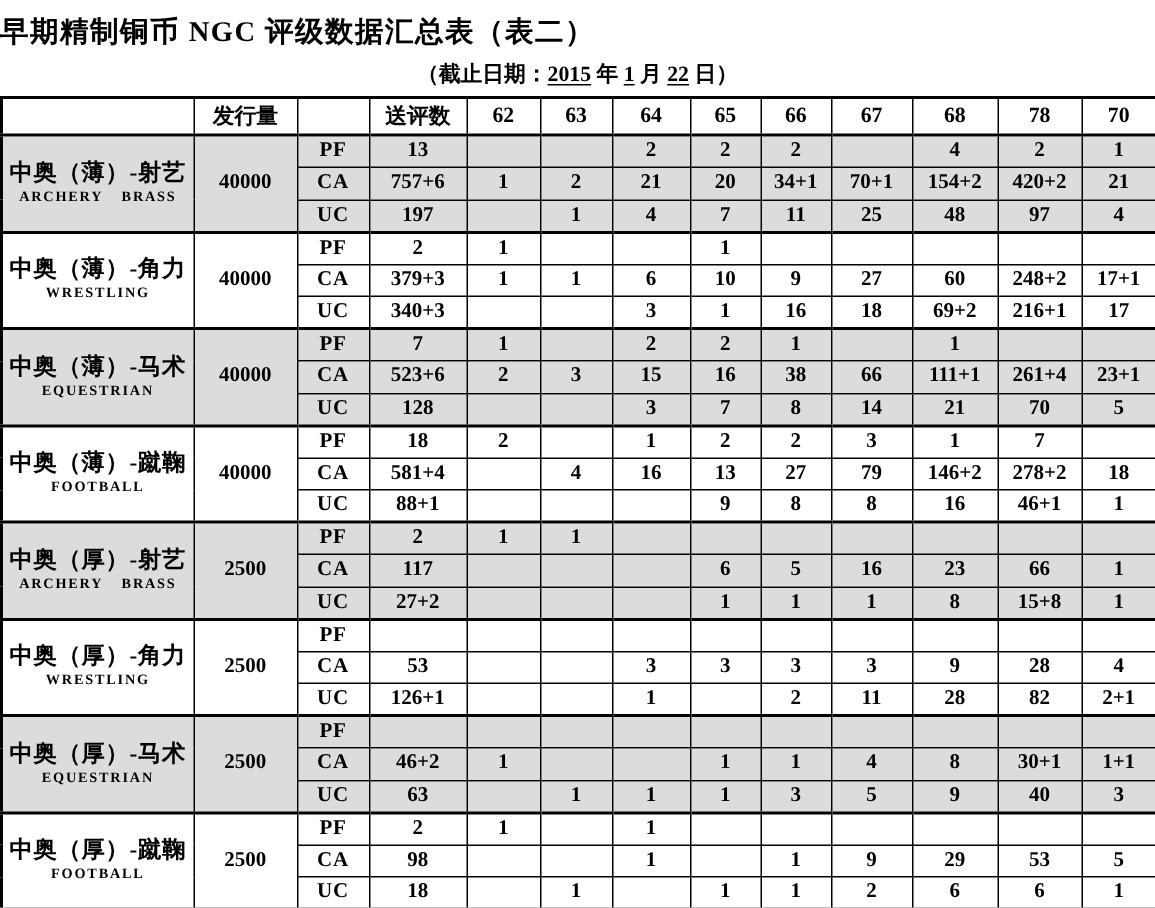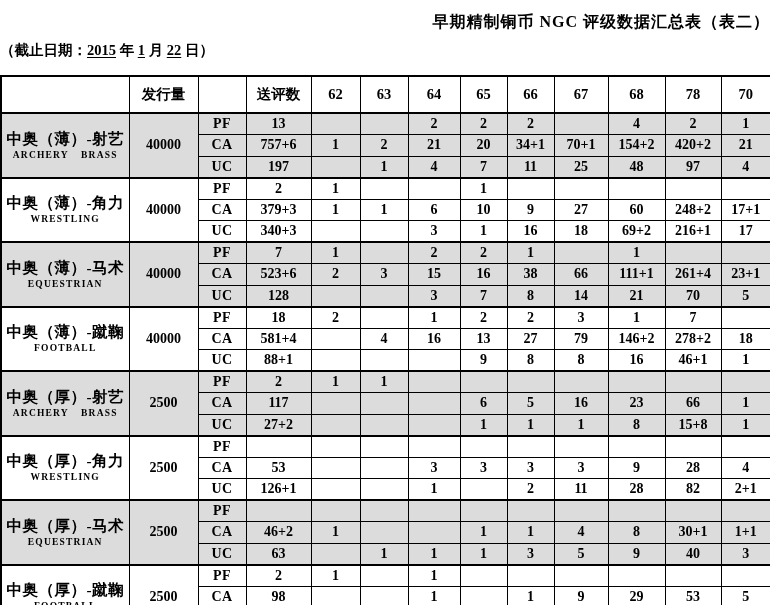--- a/index.html
+++ b/index.html
@@ -6,52 +6,52 @@
   html, body { margin: 0; padding: 0; }
   body {
     width: 770px;
     height: 605px;
     background: #ffffff;
     color: #000000;
     font-family: "Liberation Serif", "DejaVu Serif", serif;
     overflow: hidden;
   }
   .title {
-    text-align: right;
-    font-size: 16px;
+    text-align: left;
+    font-size: 19px;
     font-weight: bold;
     padding-top: 9px;
     letter-spacing: 1px;
     line-height: 26px;
   }
   .subtitle {
-    text-align: left;
+    text-align: center;
     font-size: 14.5px;
     font-weight: bold;
     margin-top: 6px;
-    margin-bottom: 16px;
+    margin-bottom: 5px;
     line-height: 18px;
   }
   .subtitle .u { text-decoration: underline; text-underline-offset: 2px; }
   table.grading-table {
     width: 770px;
     border-collapse: collapse;
     table-layout: fixed;
     border: 2px solid #000;
   }
   .grading-table th, .grading-table td {
     border: 1px solid #000;
     text-align: center;
     vertical-align: middle;
     font-weight: bold;
     padding: 0;
     overflow: hidden;
     white-space: nowrap;
   }
-  .grading-table thead th { height: 37px; font-size: 14.5px; }
+  .grading-table thead th { height: 25px; font-size: 14.5px; }
   .grading-table tbody td { height: 21.5px; font-size: 14px; }
   .grading-table tbody tr.group-start td { border-top: 2px solid #000; }
   .grading-table tbody tr.shaded td { background: #dcdcdc; }
   .coin-name-cell .cn {
     font-size: 15.5px;
     letter-spacing: 0.5px;
     line-height: 20px;
   }
   .coin-name-cell .en {
     font-size: 9.5px;

